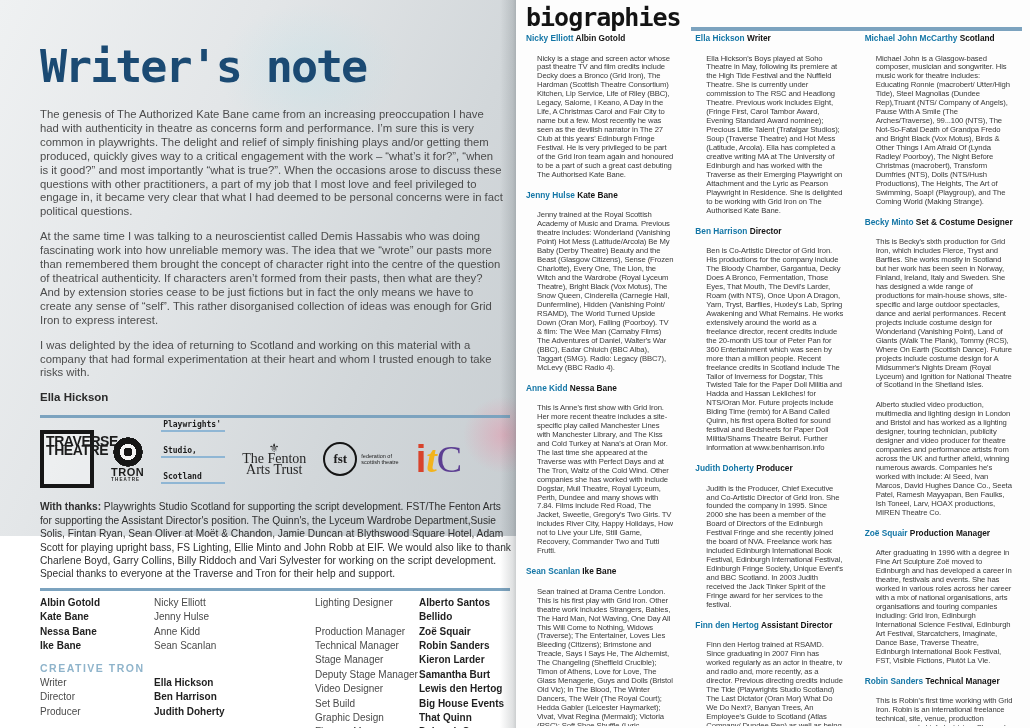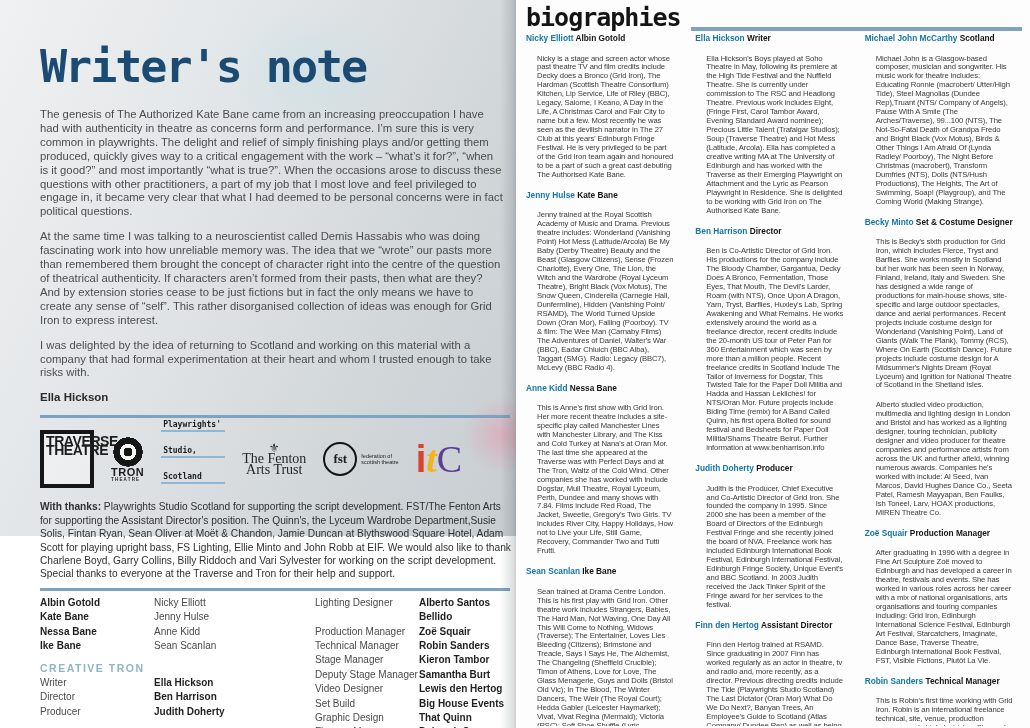--- a/index.html
+++ b/index.html
@@ -178,21 +178,21 @@
       <div class="credit-row">
           <span class="ck">Production Manager</span>
           <span class="cv bold">Zoë Squair</span>
         </div>
       <div class="credit-row">
           <span class="ck">Technical Manager</span>
           <span class="cv bold">Robin Sanders</span>
         </div>
       <div class="credit-row">
           <span class="ck">Stage Manager</span>
-          <span class="cv bold">Kieron Tambor</span>
+          <span class="cv bold">Kieron Larder</span>
         </div>
       <div class="credit-row">
           <span class="ck">Deputy Stage Manager</span>
           <span class="cv bold">Samantha Burt</span>
         </div>
       <div class="credit-row">
           <span class="ck">Video Designer</span>
           <span class="cv bold">Lewis den Hertog</span>
         </div>
       <div class="credit-row">

